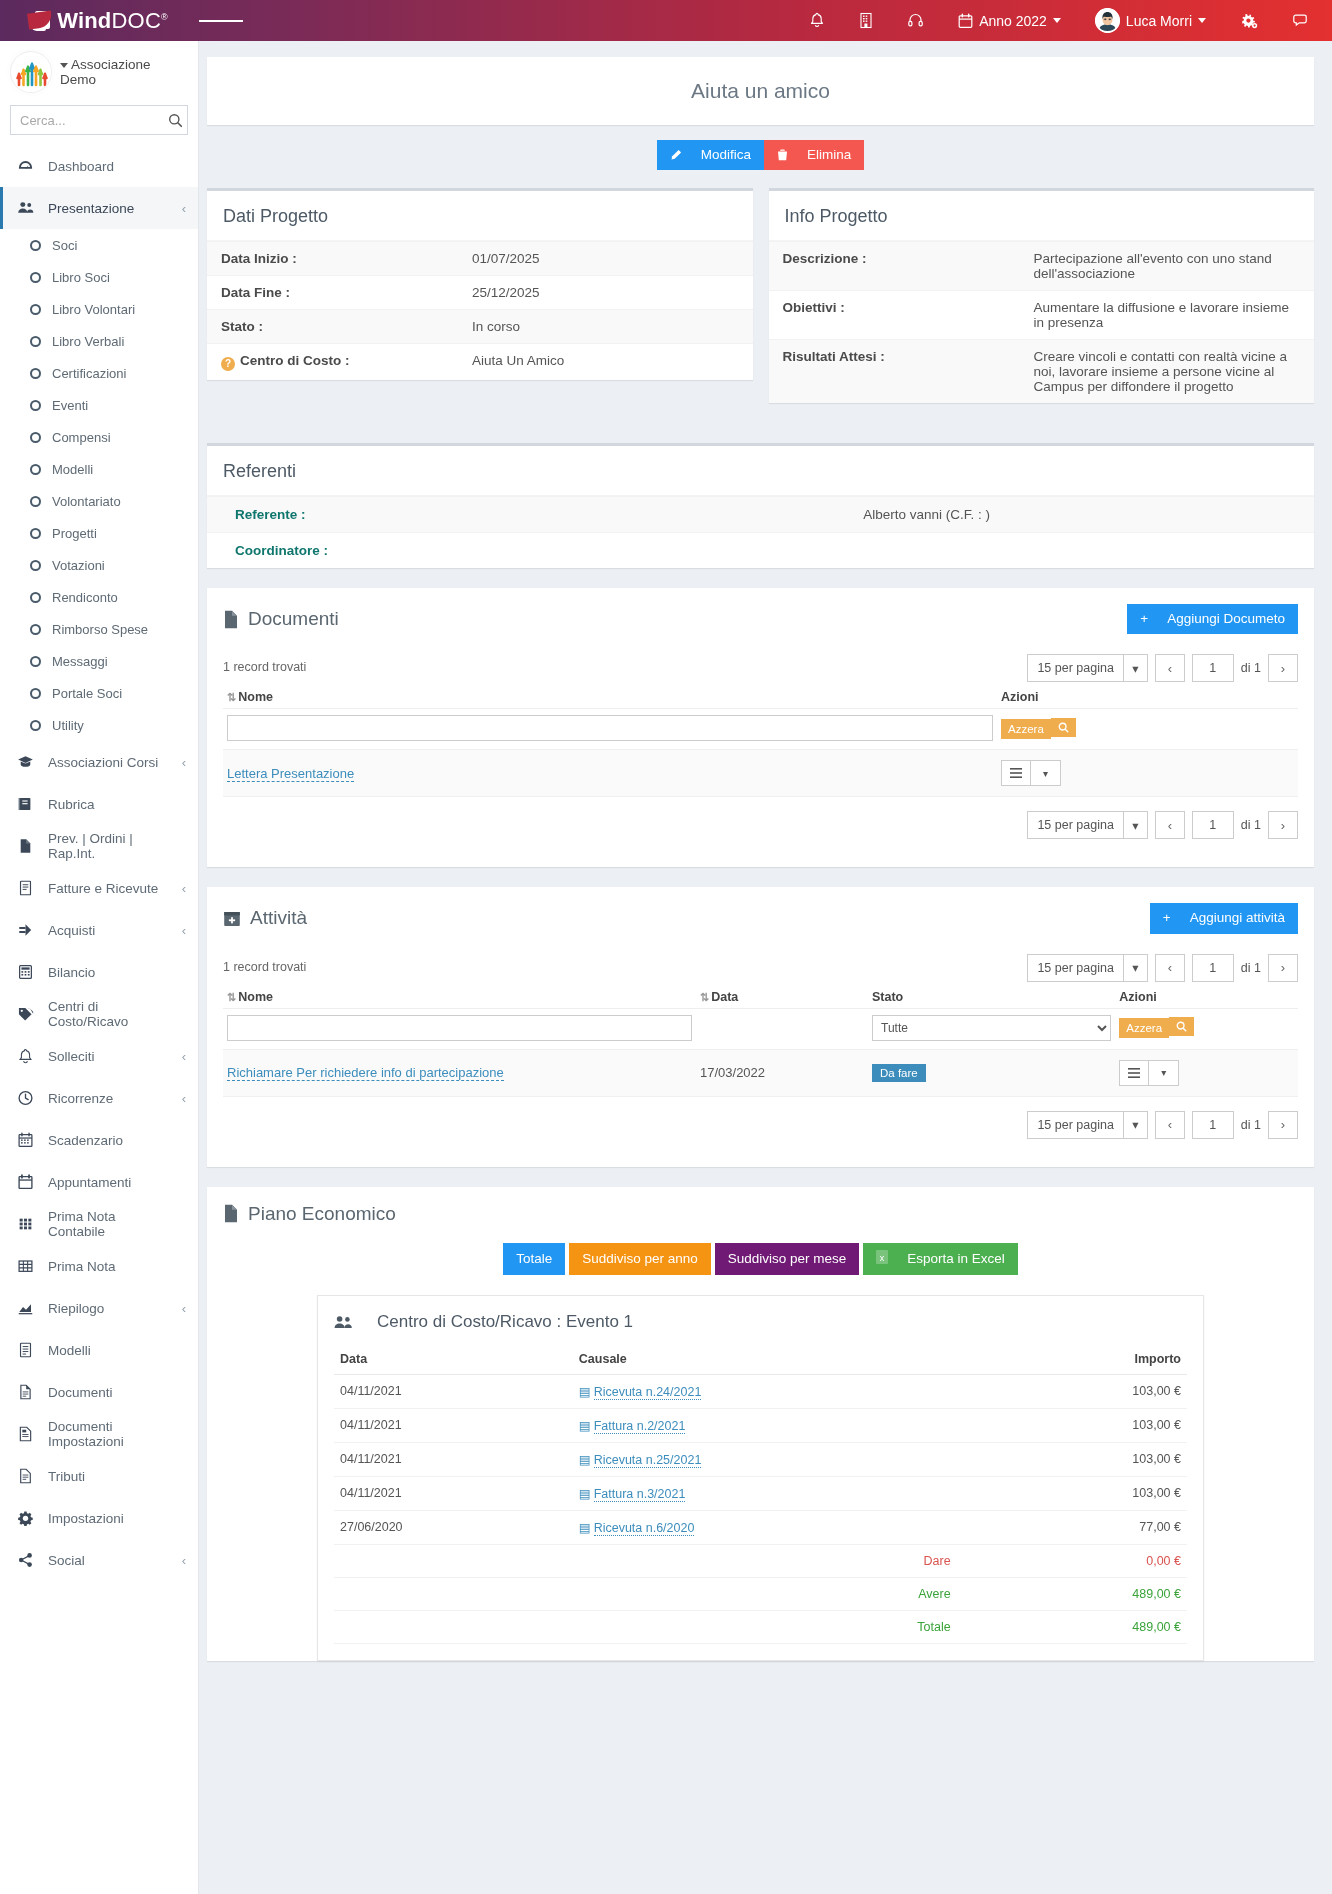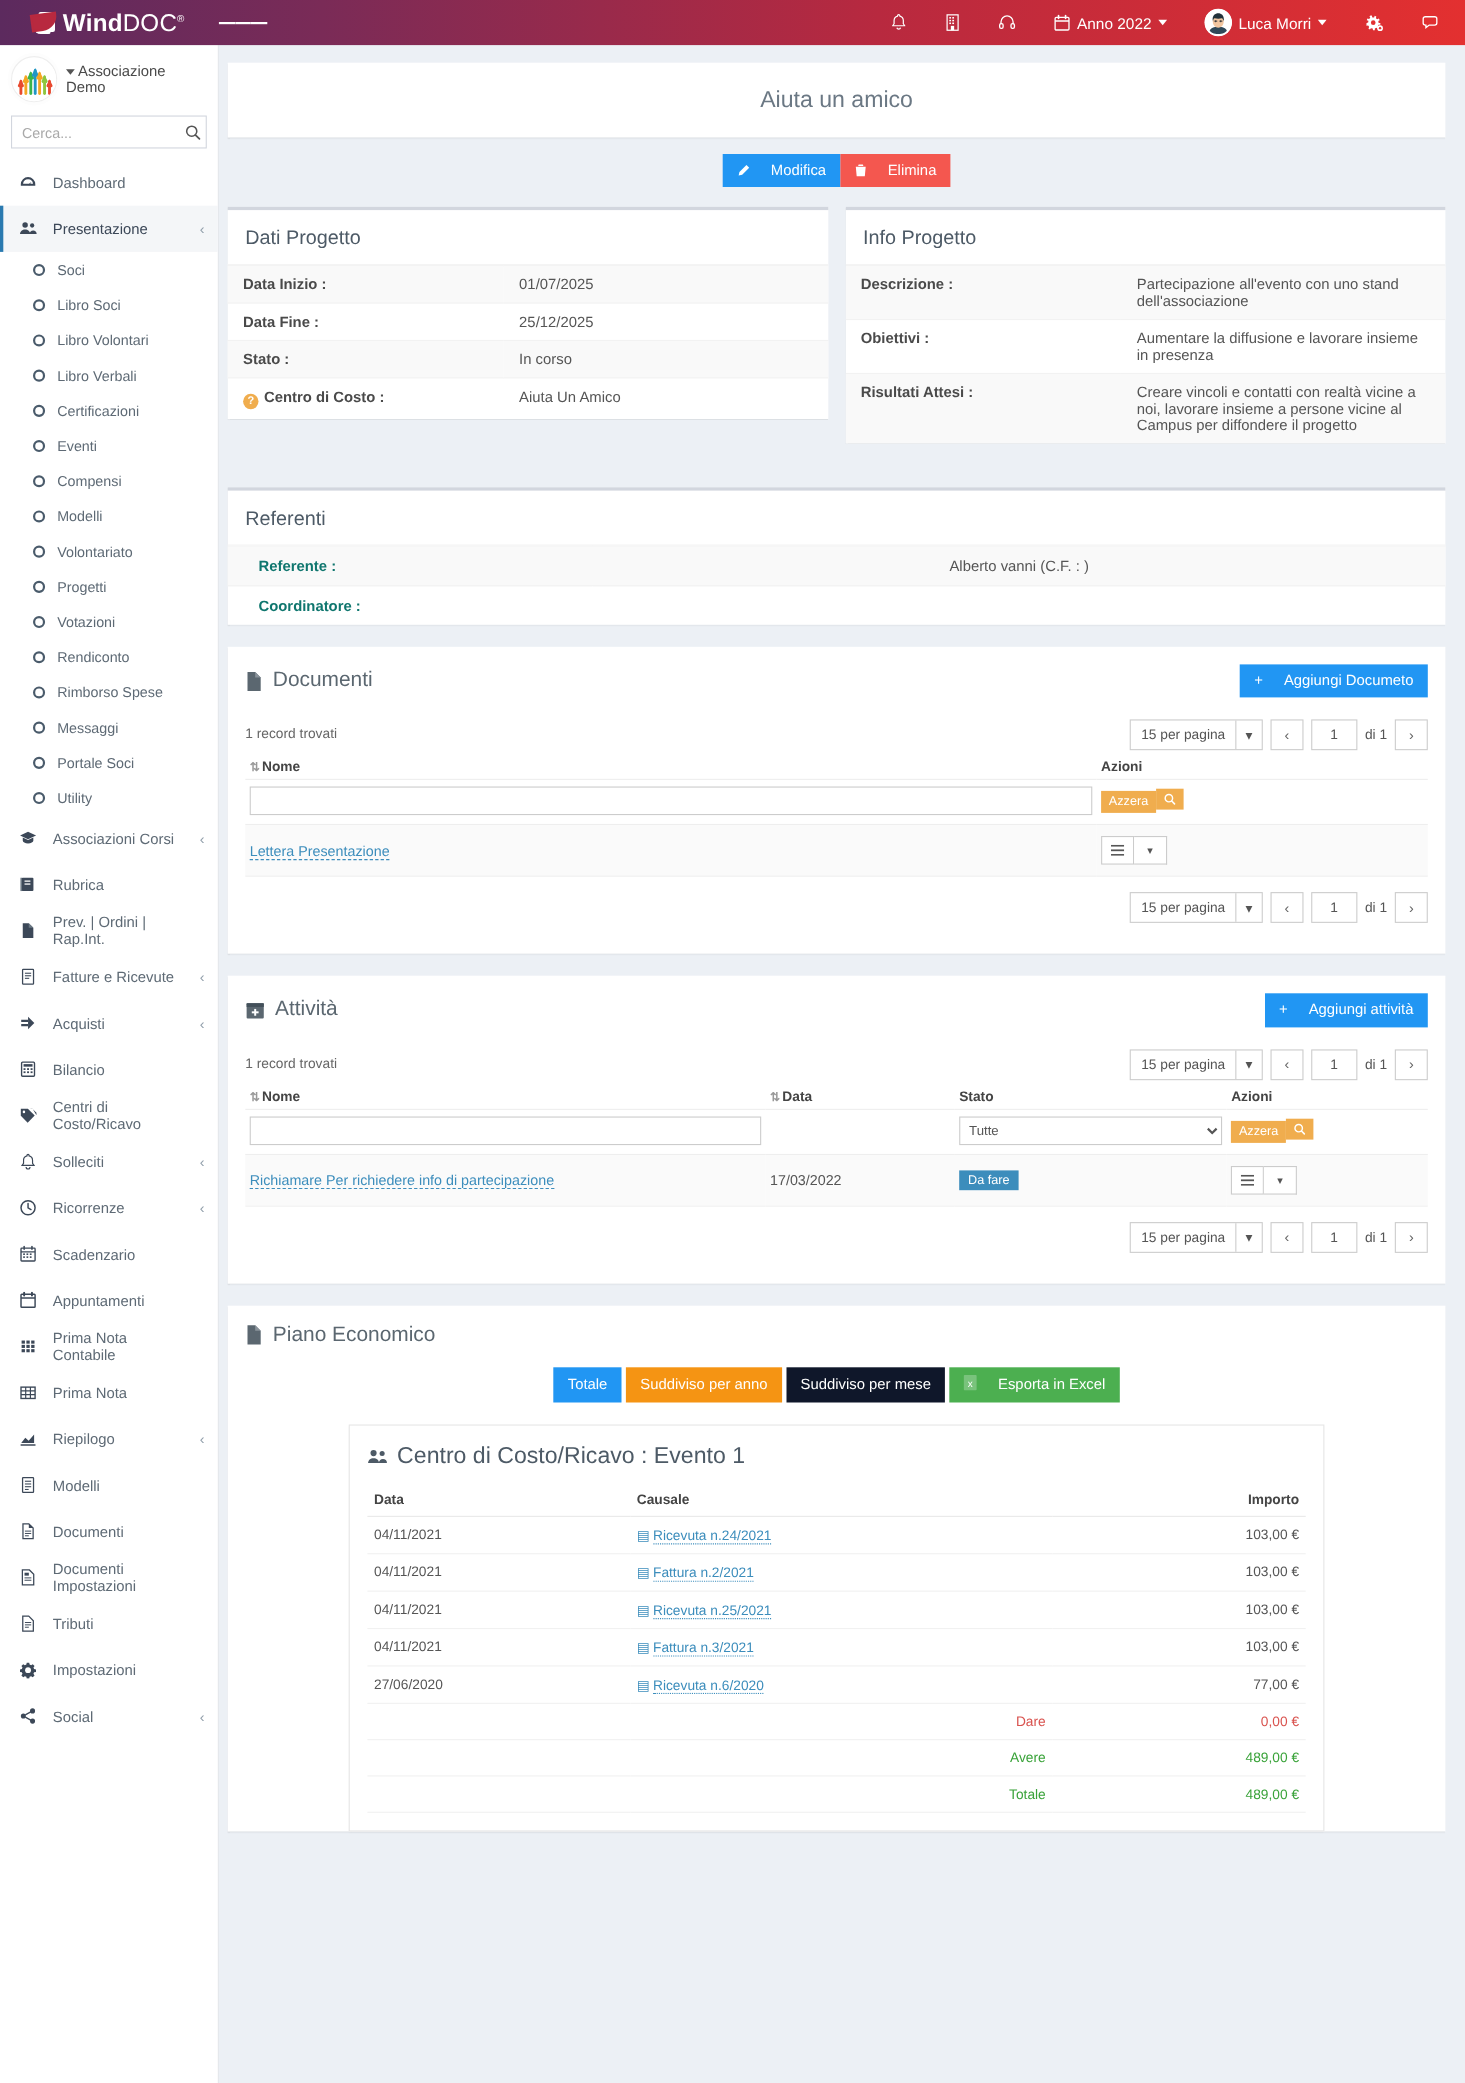--- a/index.html
+++ b/index.html
@@ -202,21 +202,21 @@
     justify-content:center; cursor:pointer; color:#555;
   }
   .act-btn + .act-btn { border-left:none; }
   .badge-blue { background:#3c8dbc; color:#fff; font-size:11.5px; padding:3px 8px; display:inline-block; }
 
   .pe-buttons { display:flex; justify-content:center; gap: 4px; padding: 6px 0 20px 0;}
   .pe-card {
     margin: 0 110px 24px 110px; border:1px solid #e6e6e6; background:#fff;
     box-shadow: 0 1px 2px rgba(0,0,0,.05);
   }
-  .pe-card-head { padding: 16px 16px 12px 16px; font-size: 21px; color:#4d5a66; display:flex; align-items:center; gap:8px;}
+  .pe-card-head { padding: 16px 16px 12px 16px; font-size: 17px; color:#4d5a66; display:flex; align-items:center; gap:24px;}
   table.pe { width:100%; border-collapse:collapse; }
   table.pe th {
     text-align:left; font-size:12.5px; color:#444; font-weight:bold; padding: 8px 6px;
     border-bottom: 1px solid #e8e8e8;
   }
   table.pe th.r, table.pe td.r { text-align:right; }
   table.pe td { padding: 9px 6px; font-size:12.5px; color:#555; border-bottom:1px solid #f1f1f1; }
   table.pe td a { color:#3c8dbc; text-decoration:none; border-bottom:1px dotted #3c8dbc; }
   .doc-ico { color:#3c8dbc; margin-right:3px; }
 </style>
@@ -962,21 +962,21 @@
       </div>
     </div>
 
     <div class="pe-buttons" id="pe-buttons">
         <button class="btn" style="background: rgb(33, 150, 243);">
           <span>Totale</span>
         </button>
         <button class="btn" style="background: rgb(245, 148, 19);">
           <span>Suddiviso per anno</span>
         </button>
-        <button class="btn" style="background: #0f172a;">
+        <button class="btn" style="background: #701a75;">
           <span>Suddiviso per mese</span>
         </button>
         <button class="btn" style="background: rgb(76, 175, 80);">
           <span><svg width="12" height="14" viewBox="0 0 12 14" fill="#fff">
               <rect x="0" y="0" width="12" height="14" rx="1" fill="#fff" opacity=".25"></rect>
               <text x="6" y="11" font-size="9" text-anchor="middle" fill="#fff" font-family="Liberation Sans">x</text>
             </svg></span>
           <span>Esporta in Excel</span>
         </button>
       </div>

